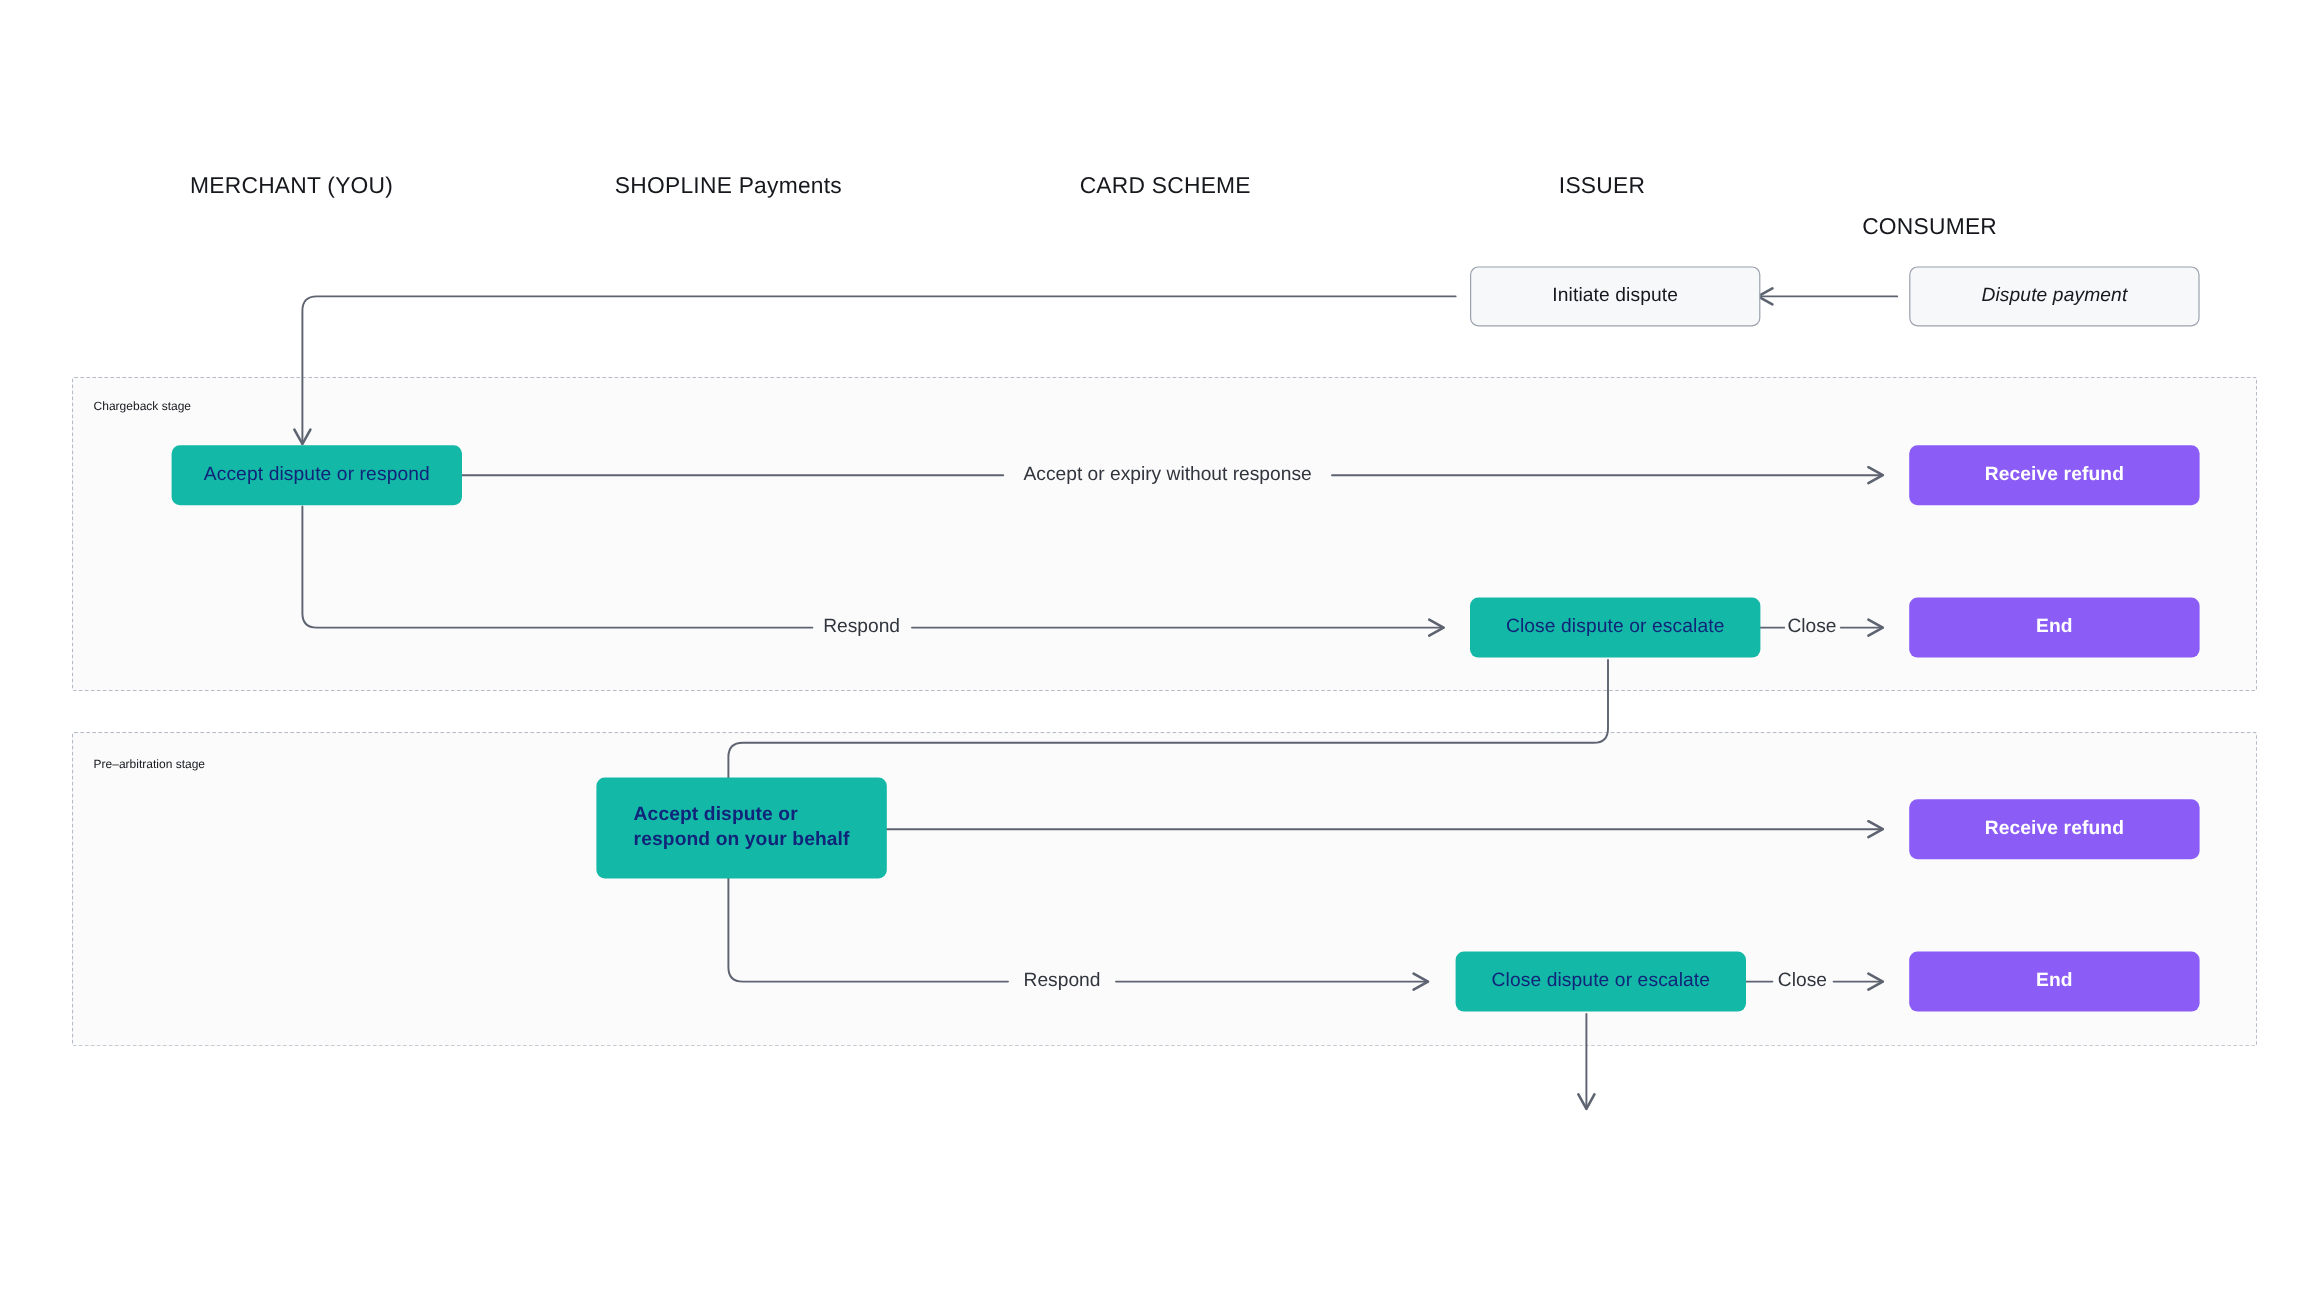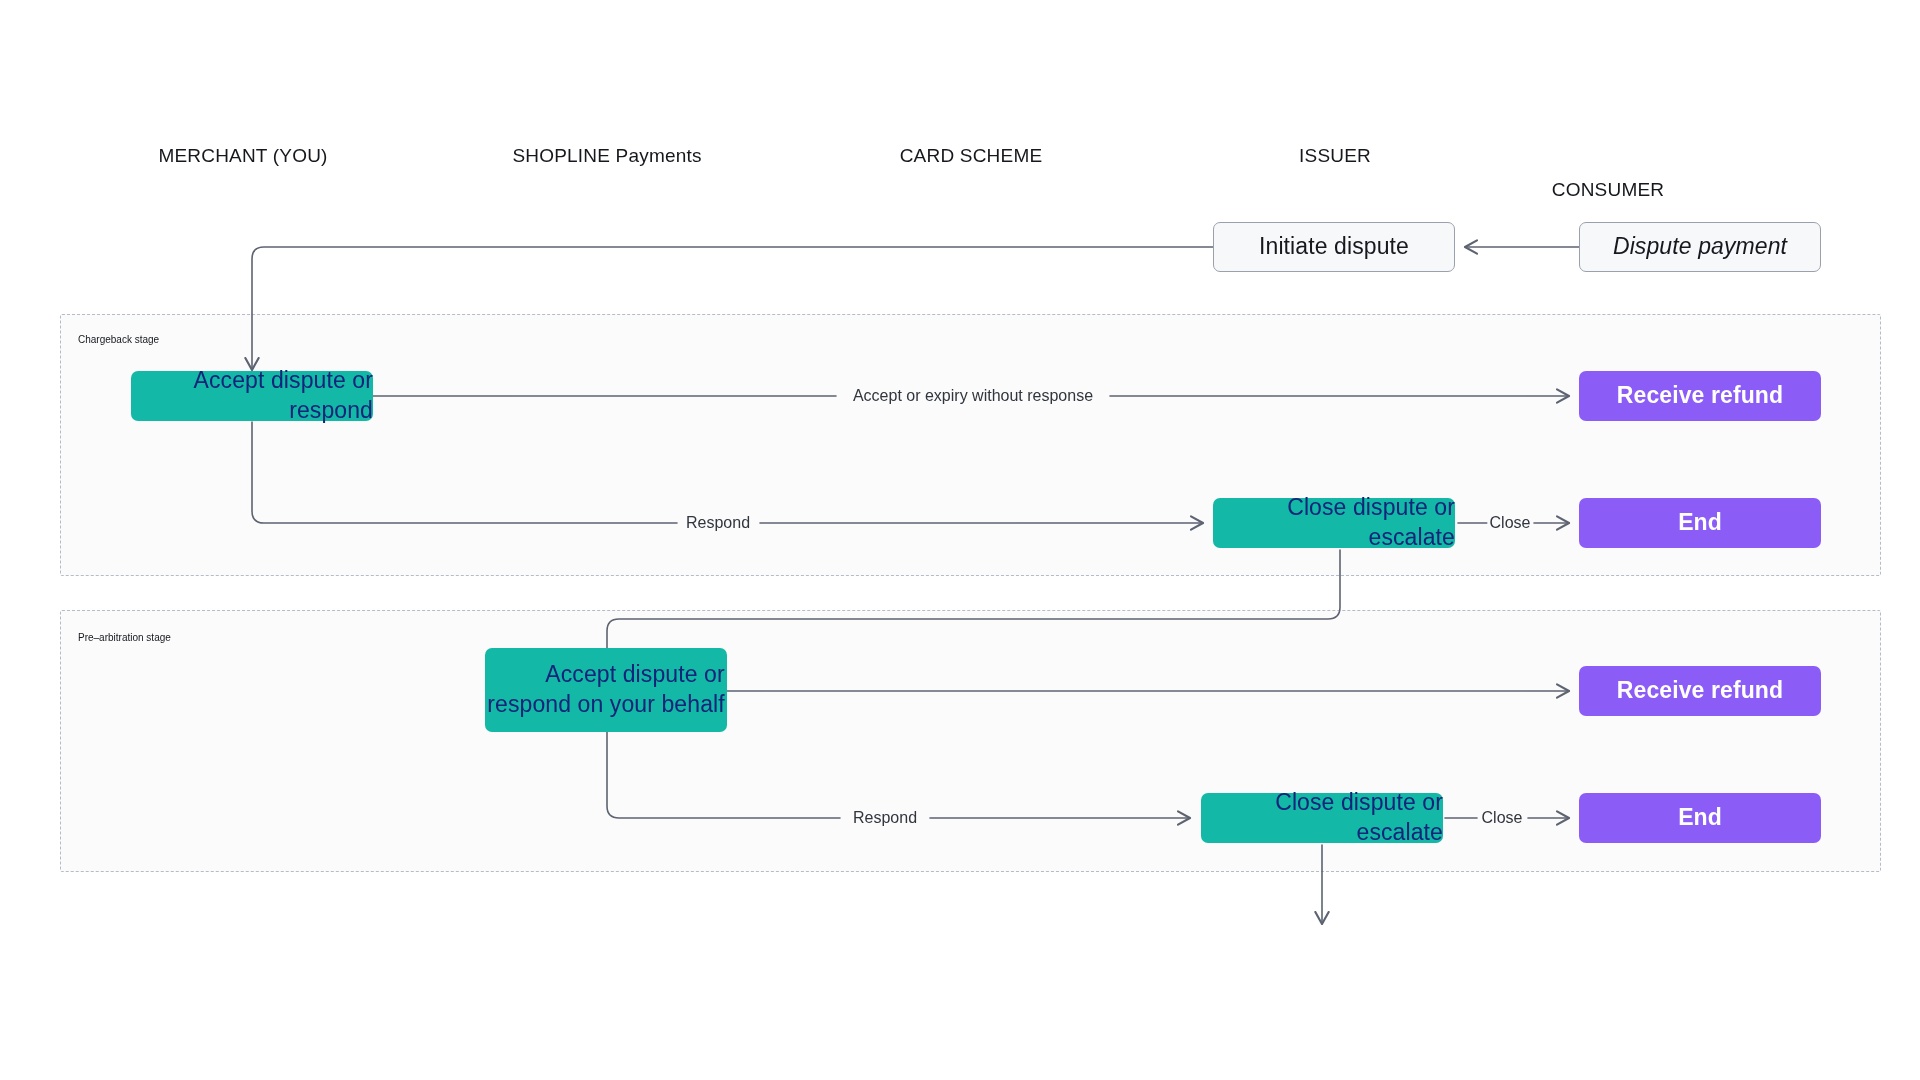--- a/index.html
+++ b/index.html
@@ -47,25 +47,26 @@
     font-size: 10px;
     color: #16181d;
     white-space: nowrap;
   }
   .node {
     position: absolute;
     box-sizing: border-box;
     display: flex;
     align-items: center;
     justify-content: center;
-    text-align: right;
+    text-align: left;
     border-radius: 7px;
-    font-size: 23px;
+    font-size: 16px;
     line-height: 1.3;
     letter-spacing: 0.1px;
+    margin-left: 12px;
   }
   .node.plain {
     background: #f7f8fa;
     border: 1px solid #9aa1ad;
     color: #16181d;
   }
   .node.soft {
     background: #14b8a6;
     border: none;
     color: #10257a;
@@ -144,21 +145,21 @@
   <div class="node plain" style="left:1579px; top:222px; width:242px; height:50px;font-style:italic;">Dispute payment</div>
 
   <div class="node soft" style="left:131px; top:371px; width:242px; height:50px;">Accept dispute or respond</div>
 
   <div class="node primary" style="left:1579px; top:371px; width:242px; height:50px;">Receive refund</div>
 
   <div class="node soft" style="left:1213px; top:498px; width:242px; height:50px;">Close dispute or escalate</div>
 
   <div class="node primary" style="left:1579px; top:498px; width:242px; height:50px;">End</div>
 
-  <div class="node soft" style="left:485px; top:648px; width:242px; height:84px; white-space:pre-line;">Accept dispute or
+  <div class="node soft" style="left:485px; top:648px; width:242px; height:84px; white-space:pre-line;font-weight:bold;">Accept dispute or
 respond on your behalf</div>
 
   <div class="node primary" style="left:1579px; top:666px; width:242px; height:50px;">Receive refund</div>
 
   <div class="node soft" style="left:1201px; top:793px; width:242px; height:50px;">Close dispute or escalate</div>
 
   <div class="node primary" style="left:1579px; top:793px; width:242px; height:50px;">End</div>
 
 
   <div class="edge-label onstage" style="left:973px; top:396px;">Accept or expiry without response</div>

